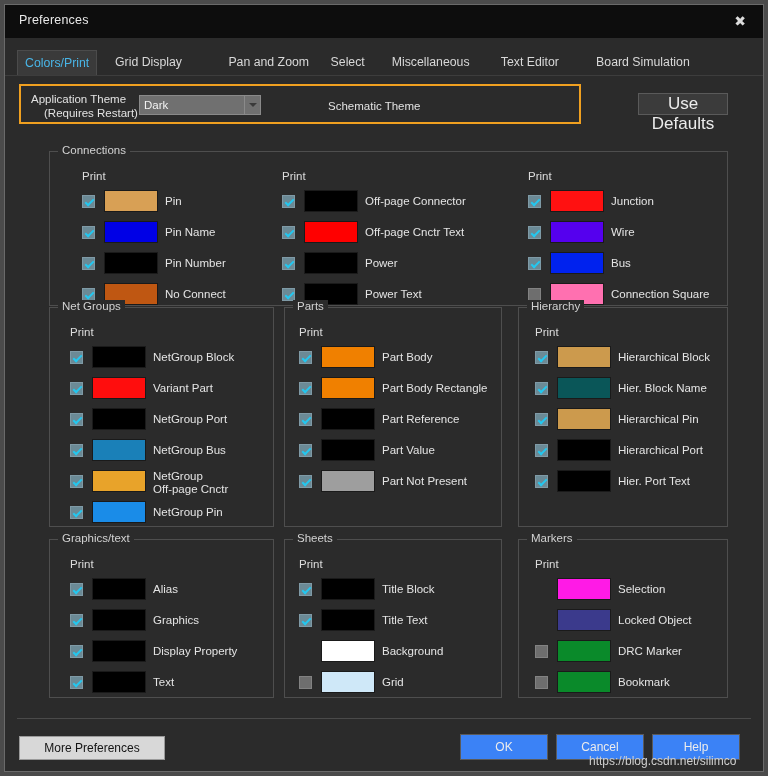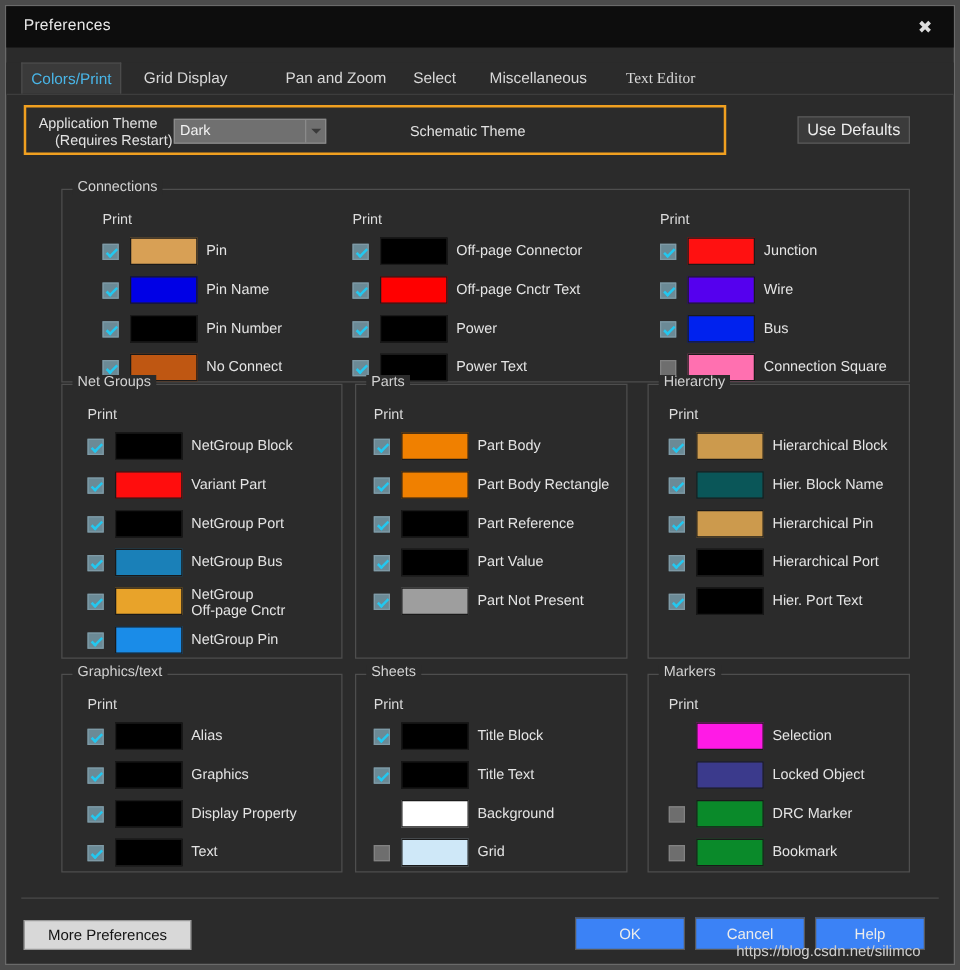--- a/index.html
+++ b/index.html
@@ -67,21 +67,21 @@
     display:flex;align-items:center;justify-content:center;
   }
   .combo .arrowbox:after{
     content:"";width:0;height:0;
     border-left:4px solid transparent;border-right:4px solid transparent;
     border-top:4px solid #3a3a3a;
   }
   .usedef{
     position:absolute;left:633px;top:88px;width:90px;height:22px;
     background:#3b3b3b;border:1px solid #5a5a5a;box-sizing:border-box;
-    color:#ececec;font-size:13px;line-height:20px;text-align:center;cursor:pointer;
+    color:#ececec;font-size:17px;line-height:20px;text-align:center;cursor:pointer;
   }
   
   .group{
     position:absolute;border:1px solid #4e4e4e;box-sizing:border-box;
   }
   .group-title{
     position:absolute;left:8px;top:-8px;background:#2b2b2b;
     padding:0 4px;font-size:11.5px;color:#d2d2d2;white-space:nowrap;
   }
   .print-lbl{
@@ -142,21 +142,22 @@
     <div class="title-text">Preferences</div>
     <div class="close-btn">✖</div>
   </div>
 
   <div class="tabstrip" id="tabstrip">
       <div class="tab active" style="left: 12px;">Colors/Print</div>
       <div class="tab" style="left: 103px;">Grid Display</div>
       <div class="tab" style="left: 216.4px;">Pan and Zoom</div>
       <div class="tab" style="left: 318.6px;">Select</div>
       <div class="tab" style="left: 379.7px;">Miscellaneous</div>
-      <div class="tab" style="left: 488.75px; font-family: Liberation Serif, serif;">Text Editor</div>
+      <div class="tab" style="left: 488.75px;">Text Editor</div>
+      <div class="tab" style="left: 584.1px;">Board Simulation</div>
     </div>
 
   <div class="themebar">
     <div class="theme-lbl" style="left:10px;top:7px;">Application Theme</div>
     <div class="theme-lbl" style="left:23px;top:21px;">(Requires Restart)</div>
 
     <div class="combo" style="left:118px;top:9px;width:122px;">
       <div class="val">Dark</div>
       <div class="arrowbox"></div>
     </div>
@@ -412,19 +413,19 @@
           <div class="row">
             <div class="cb off"></div>
             <div class="sw" style="background: rgb(10, 138, 42);"></div>
             <div class="rlbl">Bookmark</div>
           </div>
         </div>
       </div>
     </div>
 
   <div class="footer-sep"></div>
-  <div class="btn light" style="left:14px;top:731px;width:134px;height:24px;line-height:22px;">More Preferences</div>
+  <div class="btn light" style="left:14px;top:731px;width:146px;height:24px;line-height:22px;">More Preferences</div>
   <div class="btn" style="left:455px;top:729px;width:88px;height:26px;line-height:24px;">OK</div>
   <div class="btn" style="left:551px;top:729px;width:88px;height:26px;line-height:24px;">Cancel</div>
   <div class="btn" style="left:647px;top:729px;width:88px;height:26px;line-height:24px;">Help</div>
 
   <div class="watermark">https://blog.csdn.net/silimco</div>
 </div>
 
 </body></html>

